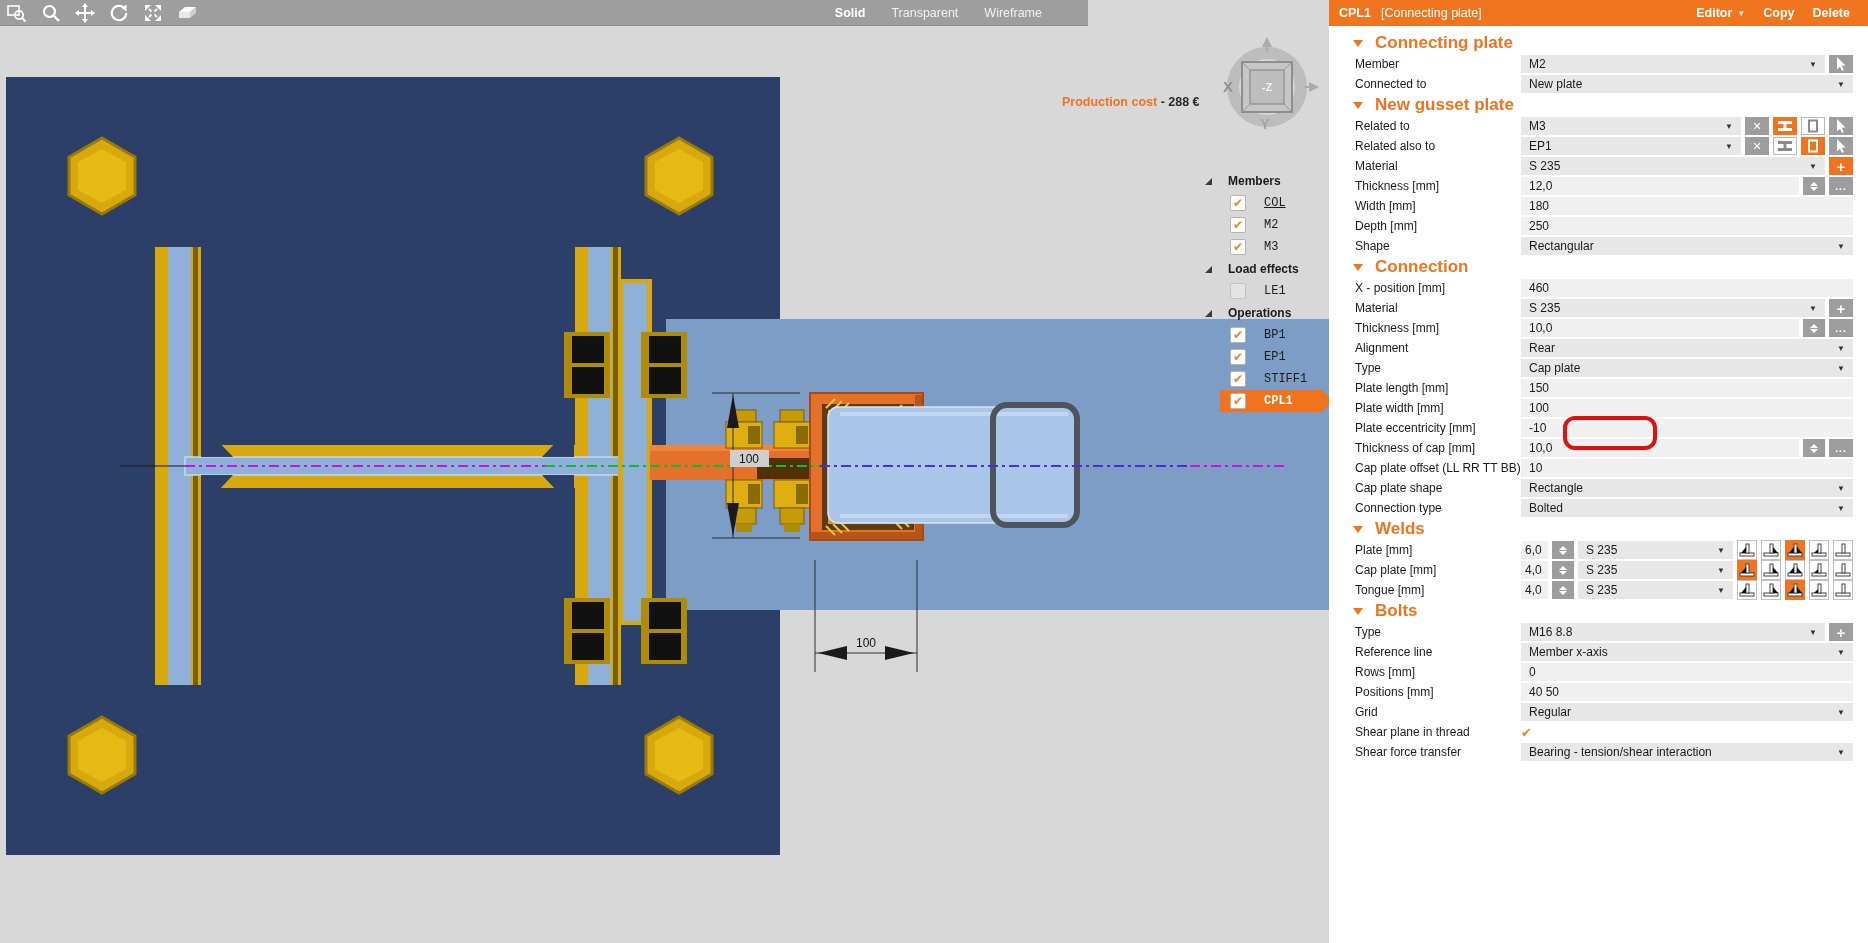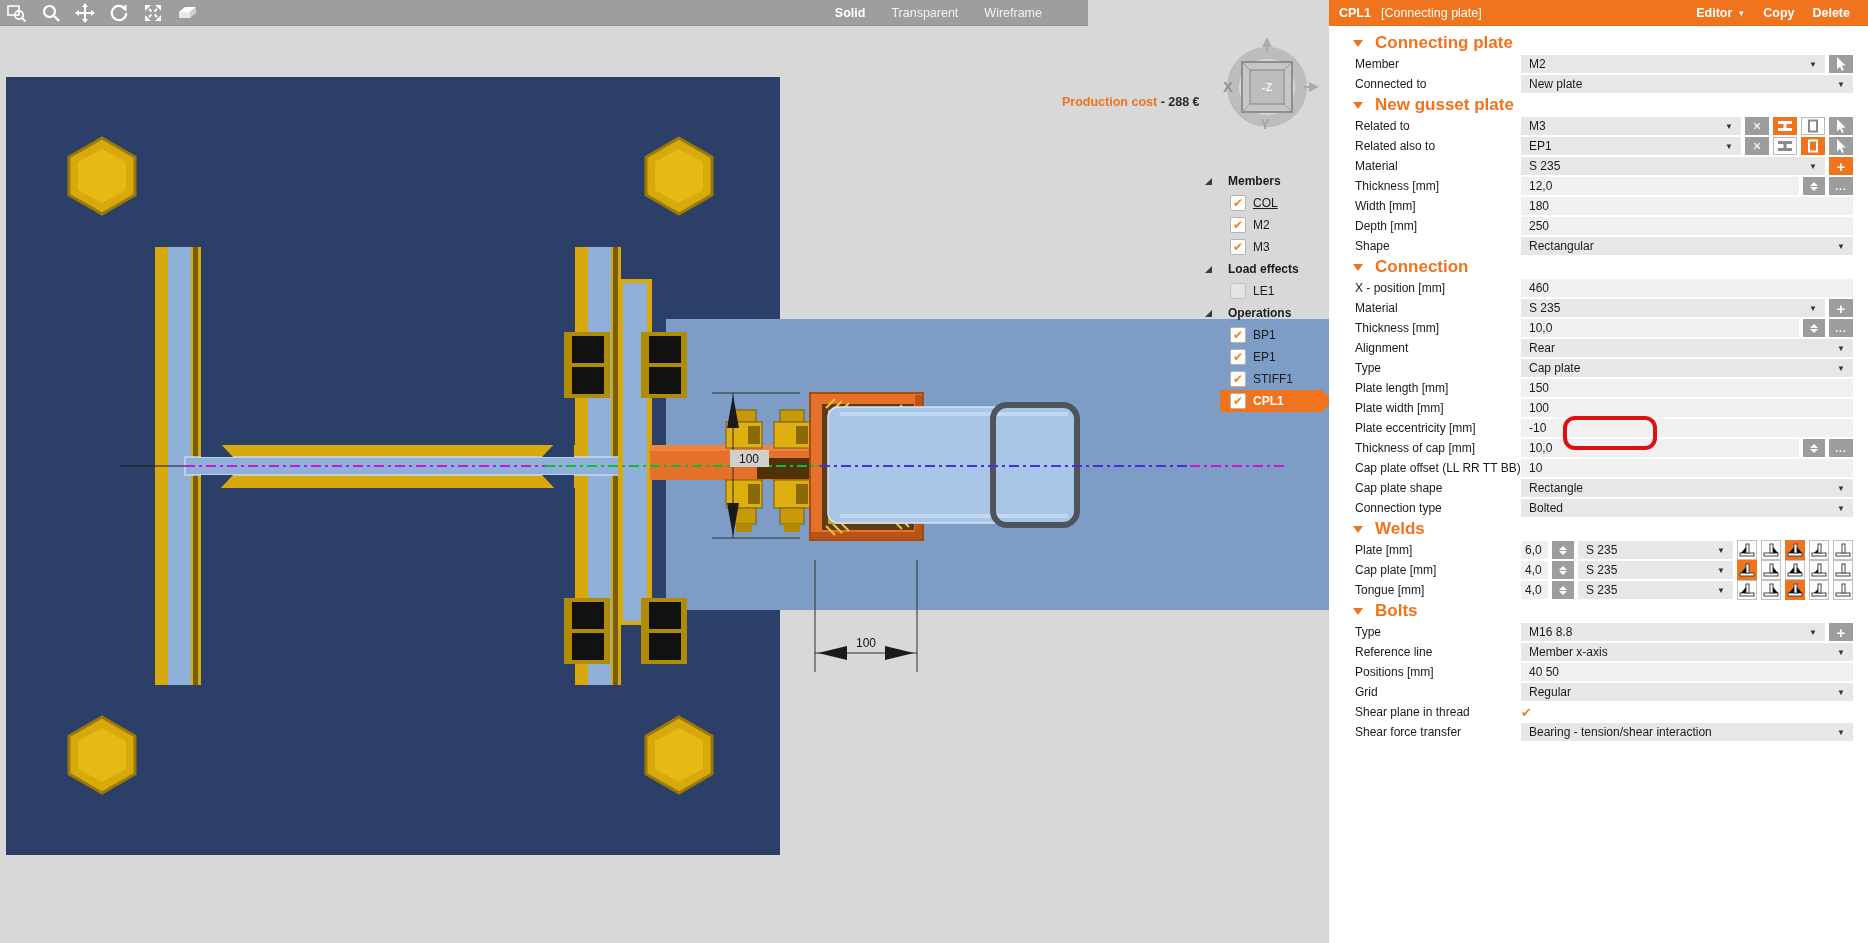--- a/index.html
+++ b/index.html
@@ -28,21 +28,21 @@
   .prodcost .pc-val{color:#2a2a2a;font-weight:bold;}
   
   .tree{position:absolute;left:1196px;top:144px;width:133px;font-size:12px;color:#1c1c1c;}
   .trow{height:22px;display:flex;align-items:center;cursor:pointer;}
   .trow .tri{width:0;height:0;border-bottom:7px solid #3c3c3c;border-left:7px solid transparent;margin-left:9px;}
   .trow .hlabel{font-weight:bold;margin-left:16px;}
   .trow .cb{width:14px;height:14px;background:#fdfdfd;border:1px solid #b5b5b5;border-radius:2px;
             margin-left:34px;display:flex;align-items:center;justify-content:center;
             color:#f0831c;font-weight:bold;font-size:12px;line-height:1;}
   .trow .cb.empty{color:transparent;background:#e4e4e4;border-color:#c2c2c2;}
-  .trow .ilabel{margin-left:7px;}
+  .trow .ilabel{margin-left:18px;font-family:Liberation Mono, monospace;}
   .trow .ilabel.und{text-decoration:underline;}
   .trow.selrow{position:relative;}
   .trow.selrow .banner{position:absolute;left:24px;top:0;height:22px;width:102px;background:#f0731d;}
   .trow.selrow .banner:after{content:"";position:absolute;right:-11px;top:0;width:0;height:0;
        border-top:11px solid transparent;border-bottom:11px solid transparent;border-left:11px solid #f0731d;}
   .trow.selrow .cb,.trow.selrow .ilabel{position:relative;z-index:1;}
   .trow.selrow .ilabel{color:#fff;font-weight:bold;}
   
   .panel{position:absolute;left:1329px;top:26px;width:539px;height:917px;background:#ffffff;
          box-sizing:border-box;padding-top:6px;font-size:12px;color:#1a1a1a;}
@@ -797,20 +797,28 @@
   <div class="prow">
       <div class="plabel">Reference line</div>
     <div class="pctrl">
         <div class="fld">
           <span>Member x-axis</span>
           <span class="car">▼</span>
         </div>
       </div>
     </div>
   <div class="prow">
+      <div class="plabel">Rows [mm]</div>
+    <div class="pctrl">
+        <div class="fld plain">
+          <span>0</span>
+        </div>
+      </div>
+    </div>
+  <div class="prow">
       <div class="plabel">Positions [mm]</div>
     <div class="pctrl">
         <div class="fld plain">
           <span>40 50</span>
         </div>
       </div>
     </div>
   <div class="prow">
       <div class="plabel">Grid</div>
     <div class="pctrl">

